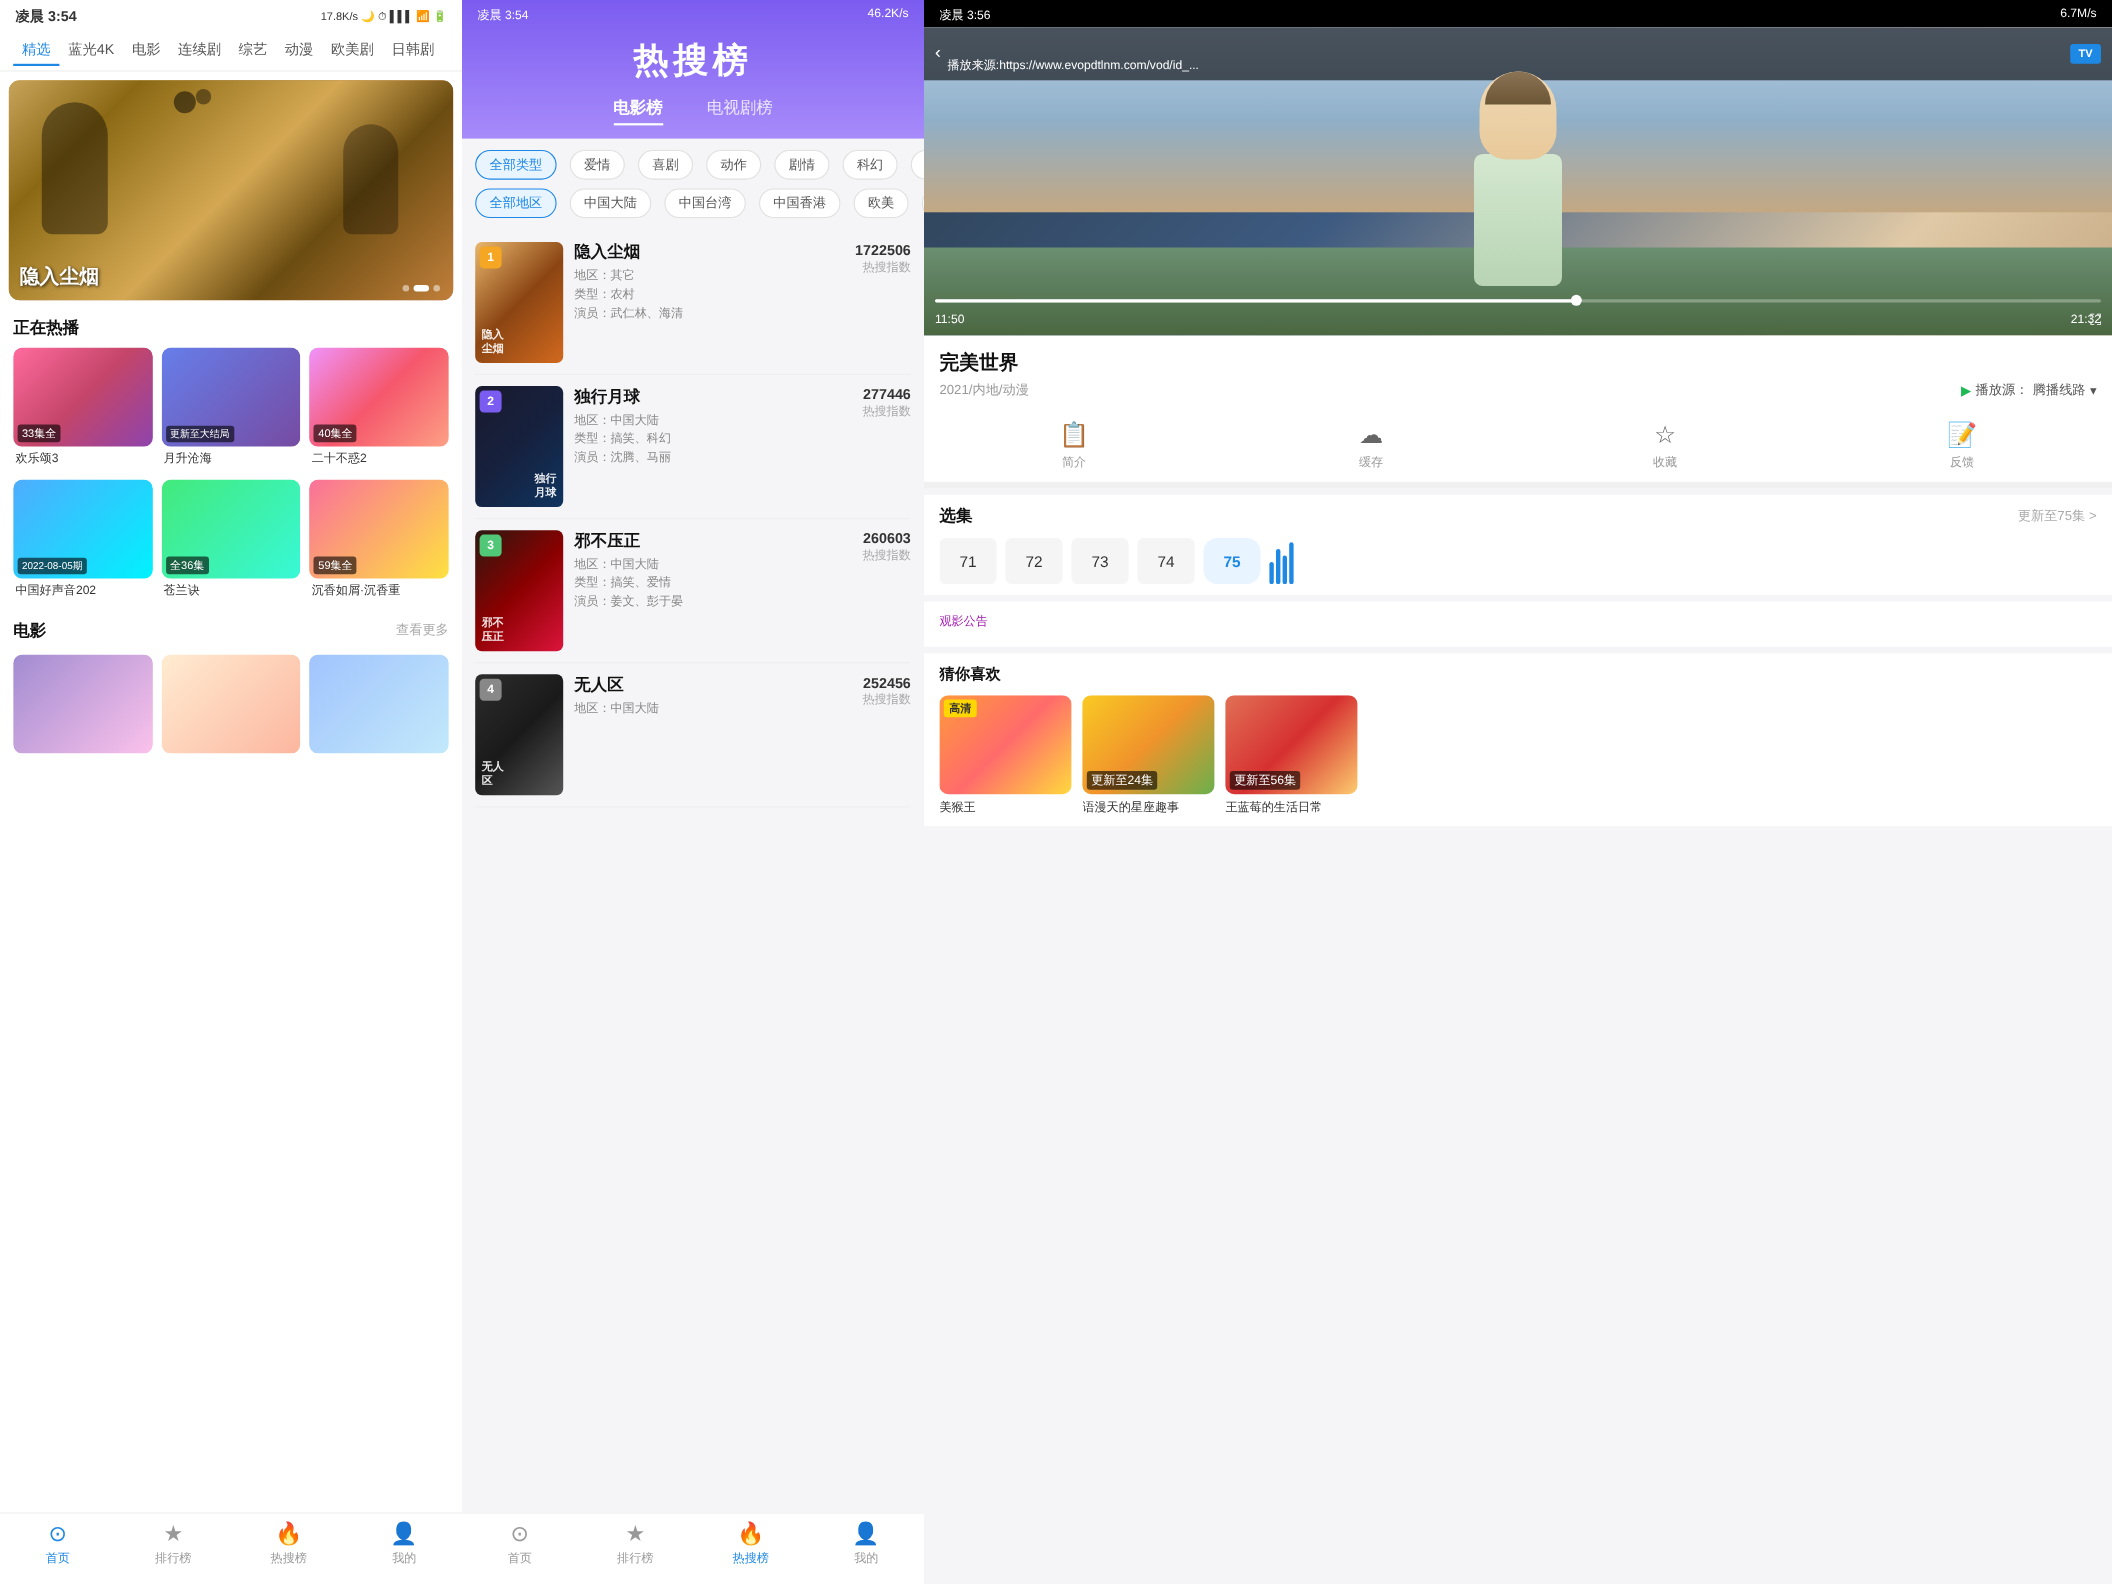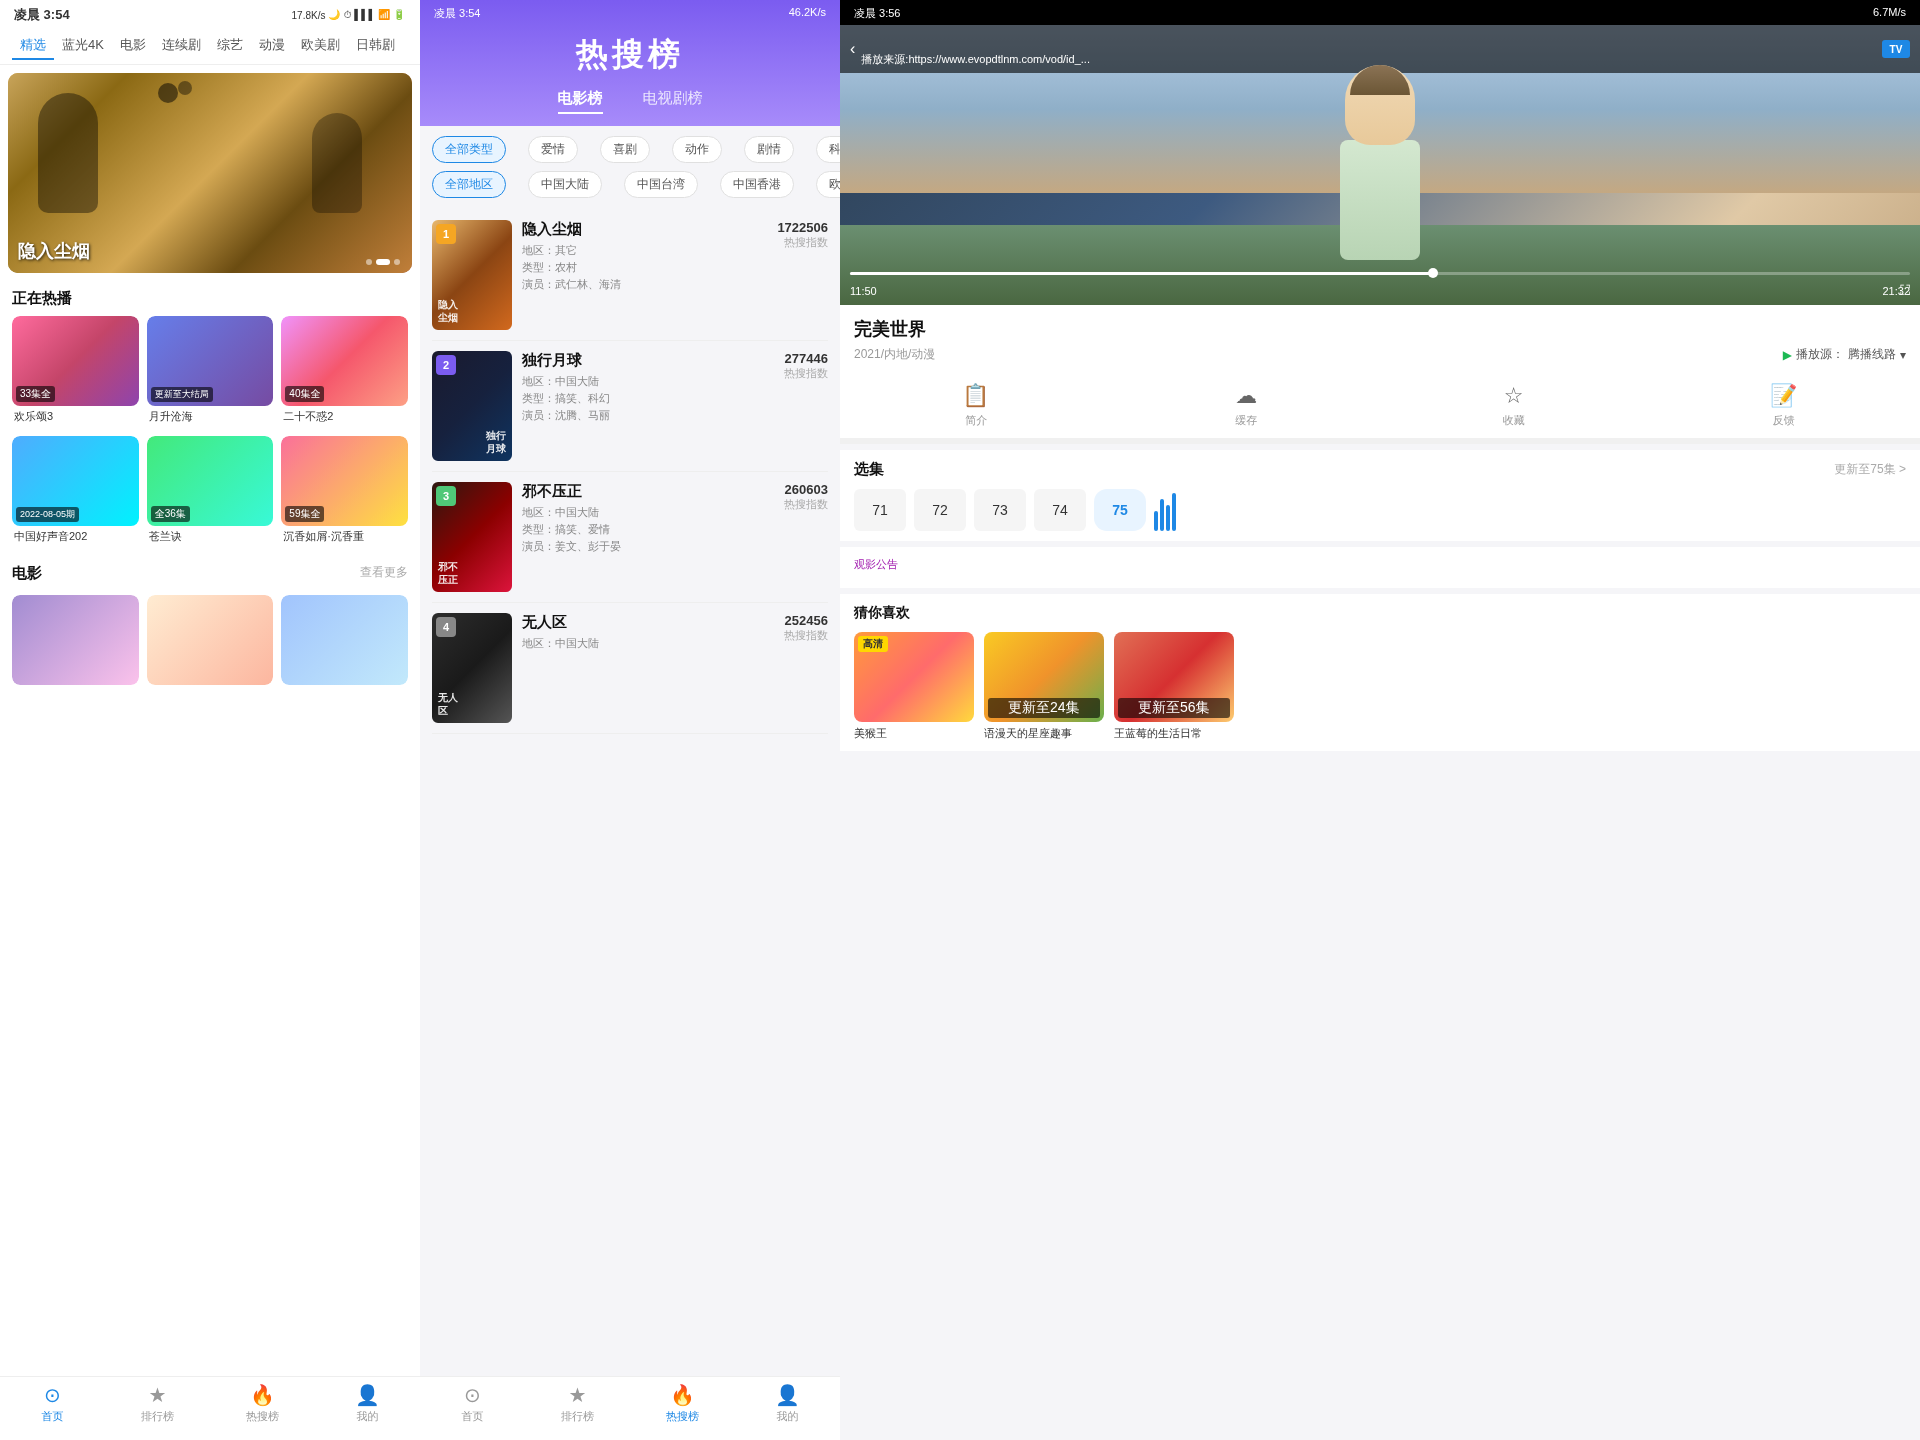--- a/index.html
+++ b/index.html
@@ -226,21 +226,21 @@
       padding-bottom: 4px;
     }
     .p2-tab.active {
       color: #fff;
       font-weight: 700;
       border-bottom: 2px solid #fff;
     }
 
     .filter-row {
       display: flex;
-      gap: 22px;
+      gap: 12px;
       padding: 10px 12px 4px;
       overflow-x: auto;
       scrollbar-width: none;
       background: #f5f5f8;
     }
     .filter-row::-webkit-scrollbar { display: none; }
     .filter-chip {
       padding: 4px 12px;
       border-radius: 14px;
       font-size: 12px;
@@ -543,22 +543,22 @@
       font-weight: 700;
       padding: 1px 5px;
       border-radius: 3px;
     }
     .rec-update {
       position: absolute;
       bottom: 4px;
       left: 4px;
       background: rgba(0,0,0,0.6);
       color: #fff;
-      font-size: 14px;
-      padding: 1px 20px;
+      font-size: 11px;
+      padding: 1px 4px;
       border-radius: 3px;
     }
     .rec-title { font-size: 11px; color: #333; margin-top: 4px; overflow: hidden; text-overflow: ellipsis; white-space: nowrap; }
 
     
     .hero-content {
       width: 100%;
       height: 100%;
       background: linear-gradient(135deg, #c8a45a 0%, #8B6914 20%, #d4a853 50%, #6b4c11 70%, #c17f3a 100%);
       position: relative;

